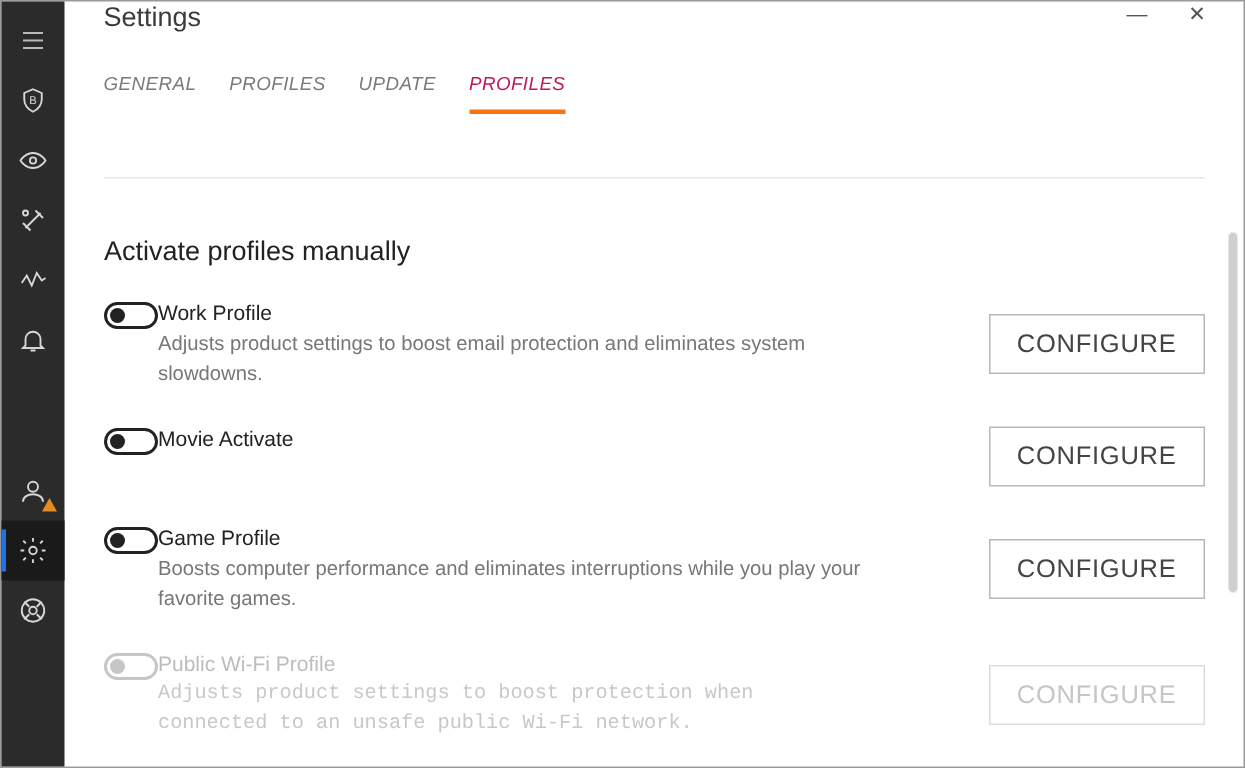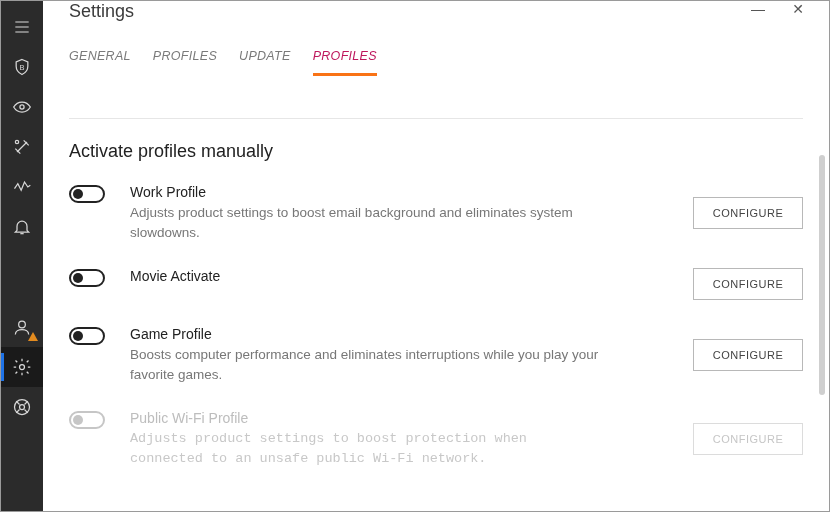--- a/index.html
+++ b/index.html
@@ -91,24 +91,25 @@
   }
   .content {
     padding: 22px 26px 10px 26px;
     overflow-y: auto;
     flex: 1;
     position: relative;
   }
   .content h2 {
     font-size: 18px; font-weight: 400; color: #222;
     margin-bottom: 22px;
+    margin-top: 16px;
   }
   .profile-row {
     display: flex; align-items: flex-start;
-    gap: 25px;
+    gap: 0;
     margin-bottom: 26px;
   }
   .toggle {
     width: 36px; height: 18px;
     border: 2px solid #222; border-radius: 10px;
     position: relative; flex: 0 0 36px;
     margin-top: 1px;
     cursor: pointer;
     background: #fff;
   }
@@ -119,21 +120,21 @@
   }
   .profile-row.disabled .toggle { border-color: #c6c6c6; cursor: default; }
   .profile-row.disabled .toggle .knob { background: #c6c6c6; }
   .profile-body { flex: 1; padding-right: 12px; }
   .profile-title { font-size: 14px; color: #222; margin-bottom: 3px; }
   .profile-desc  { font-size: 13.5px; color: #777; line-height: 1.45; max-width: 470px; }
   .profile-row.disabled .profile-title { color: #bdbdbd; }
   .profile-row.disabled .profile-desc  { color: #c8c8c8; font-family: Liberation Mono, monospace; }
   .config-btn {
     border: 1px solid #b8b8b8; background: #fff;
-    color: #444; font-size: 11px; letter-spacing: 0.5px;
+    color: #444; font-size: 17px; letter-spacing: 0.5px;
     padding: 9px 18px; min-width: 110px;
     cursor: pointer;
     align-self: center;
   }
   .profile-row.disabled .config-btn {
     color: #c6c6c6; border-color: #dcdcdc; cursor: default;
   }
   
   .vscroll {
     position: absolute; right: 4px; top: 154px;
@@ -232,21 +233,21 @@
 
     <div class="content">
       <h2>Activate profiles manually</h2>
 
       <div class="profile-row">
         <div class="toggle">
             <div class="knob"></div>
           </div>
         <div class="profile-body">
           <div class="profile-title">Work Profile</div>
-          <div class="profile-desc">Adjusts product settings to boost email background and eliminates system slowdowns.</div>
+          <div class="profile-desc">Adjusts product settings to boost email protection and eliminates system slowdowns.</div>
         </div>
         <button class="config-btn">CONFIGURE</button>
       </div>
 
       <div class="profile-row">
         <div class="toggle">
             <div class="knob"></div>
           </div>
         <div class="profile-body">
           <div class="profile-title">Movie Activate</div>

